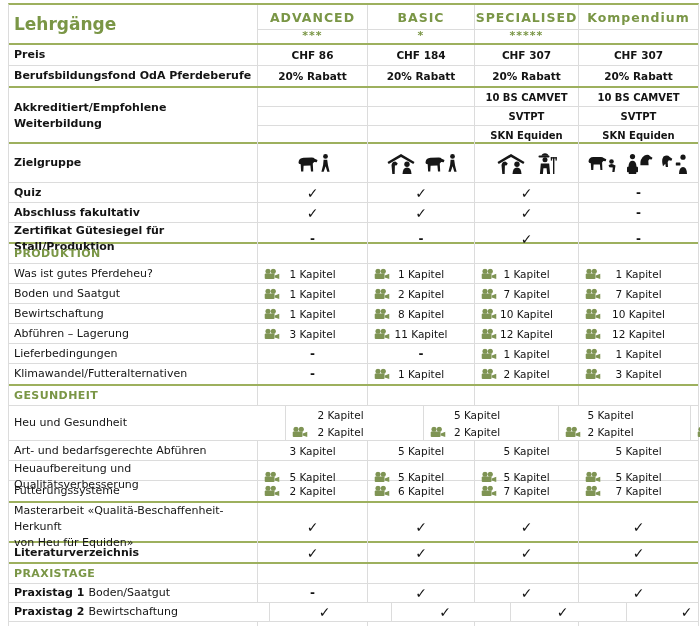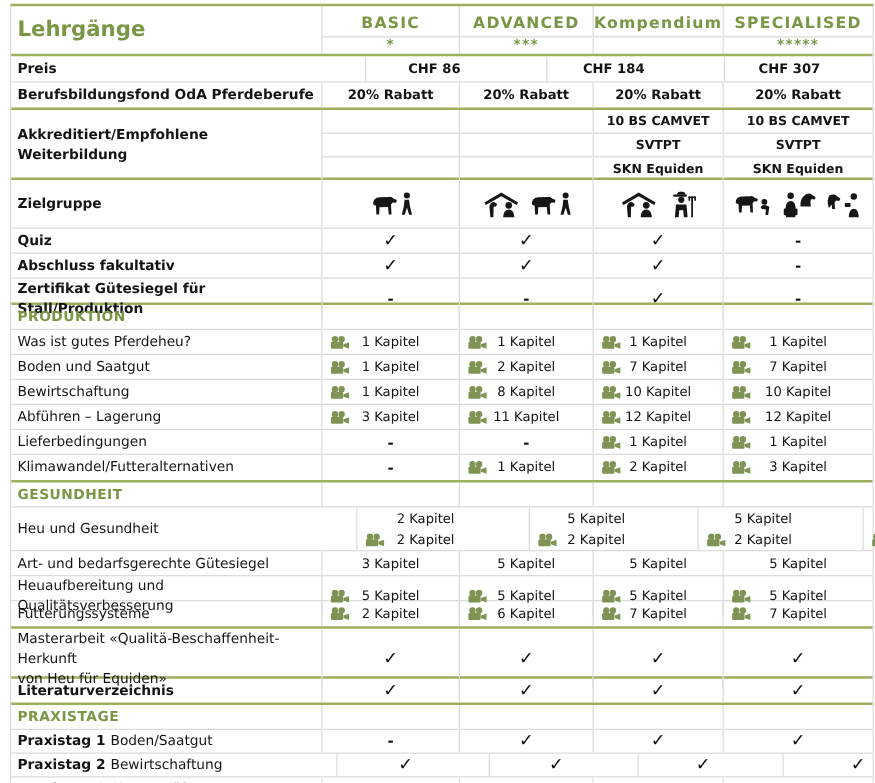--- a/index.html
+++ b/index.html
@@ -43,38 +43,38 @@
   .pict{display:inline-flex;}
   .pict svg{fill:#161616;}
 </style>
 </head>
 <body>
 
 <div class="table">
   <div class="r hdr div-green">
     <div class="c title">Lehrgänge</div>
     <div class="c colh">
+      <div class="nm">ADVANCED</div>
+      <div class="st">***</div>
+    </div>
+    <div class="c colh">
       <div class="nm">BASIC</div>
       <div class="st">*</div>
     </div>
     <div class="c colh">
-      <div class="nm">ADVANCED</div>
-      <div class="st">***</div>
+      <div class="nm">SPECIALISED</div>
+      <div class="st">*****</div>
     </div>
     <div class="c colh">
       <div class="nm">Kompendium</div>
       <div class="st"></div>
     </div>
-    <div class="c colh">
-      <div class="nm">SPECIALISED</div>
-      <div class="st">*****</div>
-    </div>
   </div>
   <div id="rows">
-      <div class="r div-gray" style="height: 20px; gap: 35px;">
+      <div class="r div-gray" style="height: 20px;">
         <div class="c lab bold">Preis</div>
         <div class="c val">
           <span class="b">CHF 86</span>
         </div>
         <div class="c val">
           <span class="b">CHF 184</span>
         </div>
         <div class="c val">
           <span class="b">CHF 307</span>
         </div>
@@ -574,21 +574,21 @@
                 <circle cx="12.8" cy="3.8" r="3.5"></circle>
                 <rect x="1" y="6.8" width="13.5" height="7.6" rx="1.3"></rect>
                 <path d="M14.8 9.4 21 7.2v7.2l-6.2-2.2z"></path>
               </svg>
             </span>
             <span>16 Kapitel</span>
           </div>
         </div>
       </div>
       <div class="r div-gray" style="height: 19px;">
-        <div class="c lab">Art- und bedarfsgerechte Gütesiegel</div>
+        <div class="c lab">Art- und bedarfsgerechte Abführen</div>
         <div class="c val">
           <span>3 Kapitel</span>
         </div>
         <div class="c val">
           <span>5 Kapitel</span>
         </div>
         <div class="c val">
           <span>5 Kapitel</span>
         </div>
         <div class="c val">

